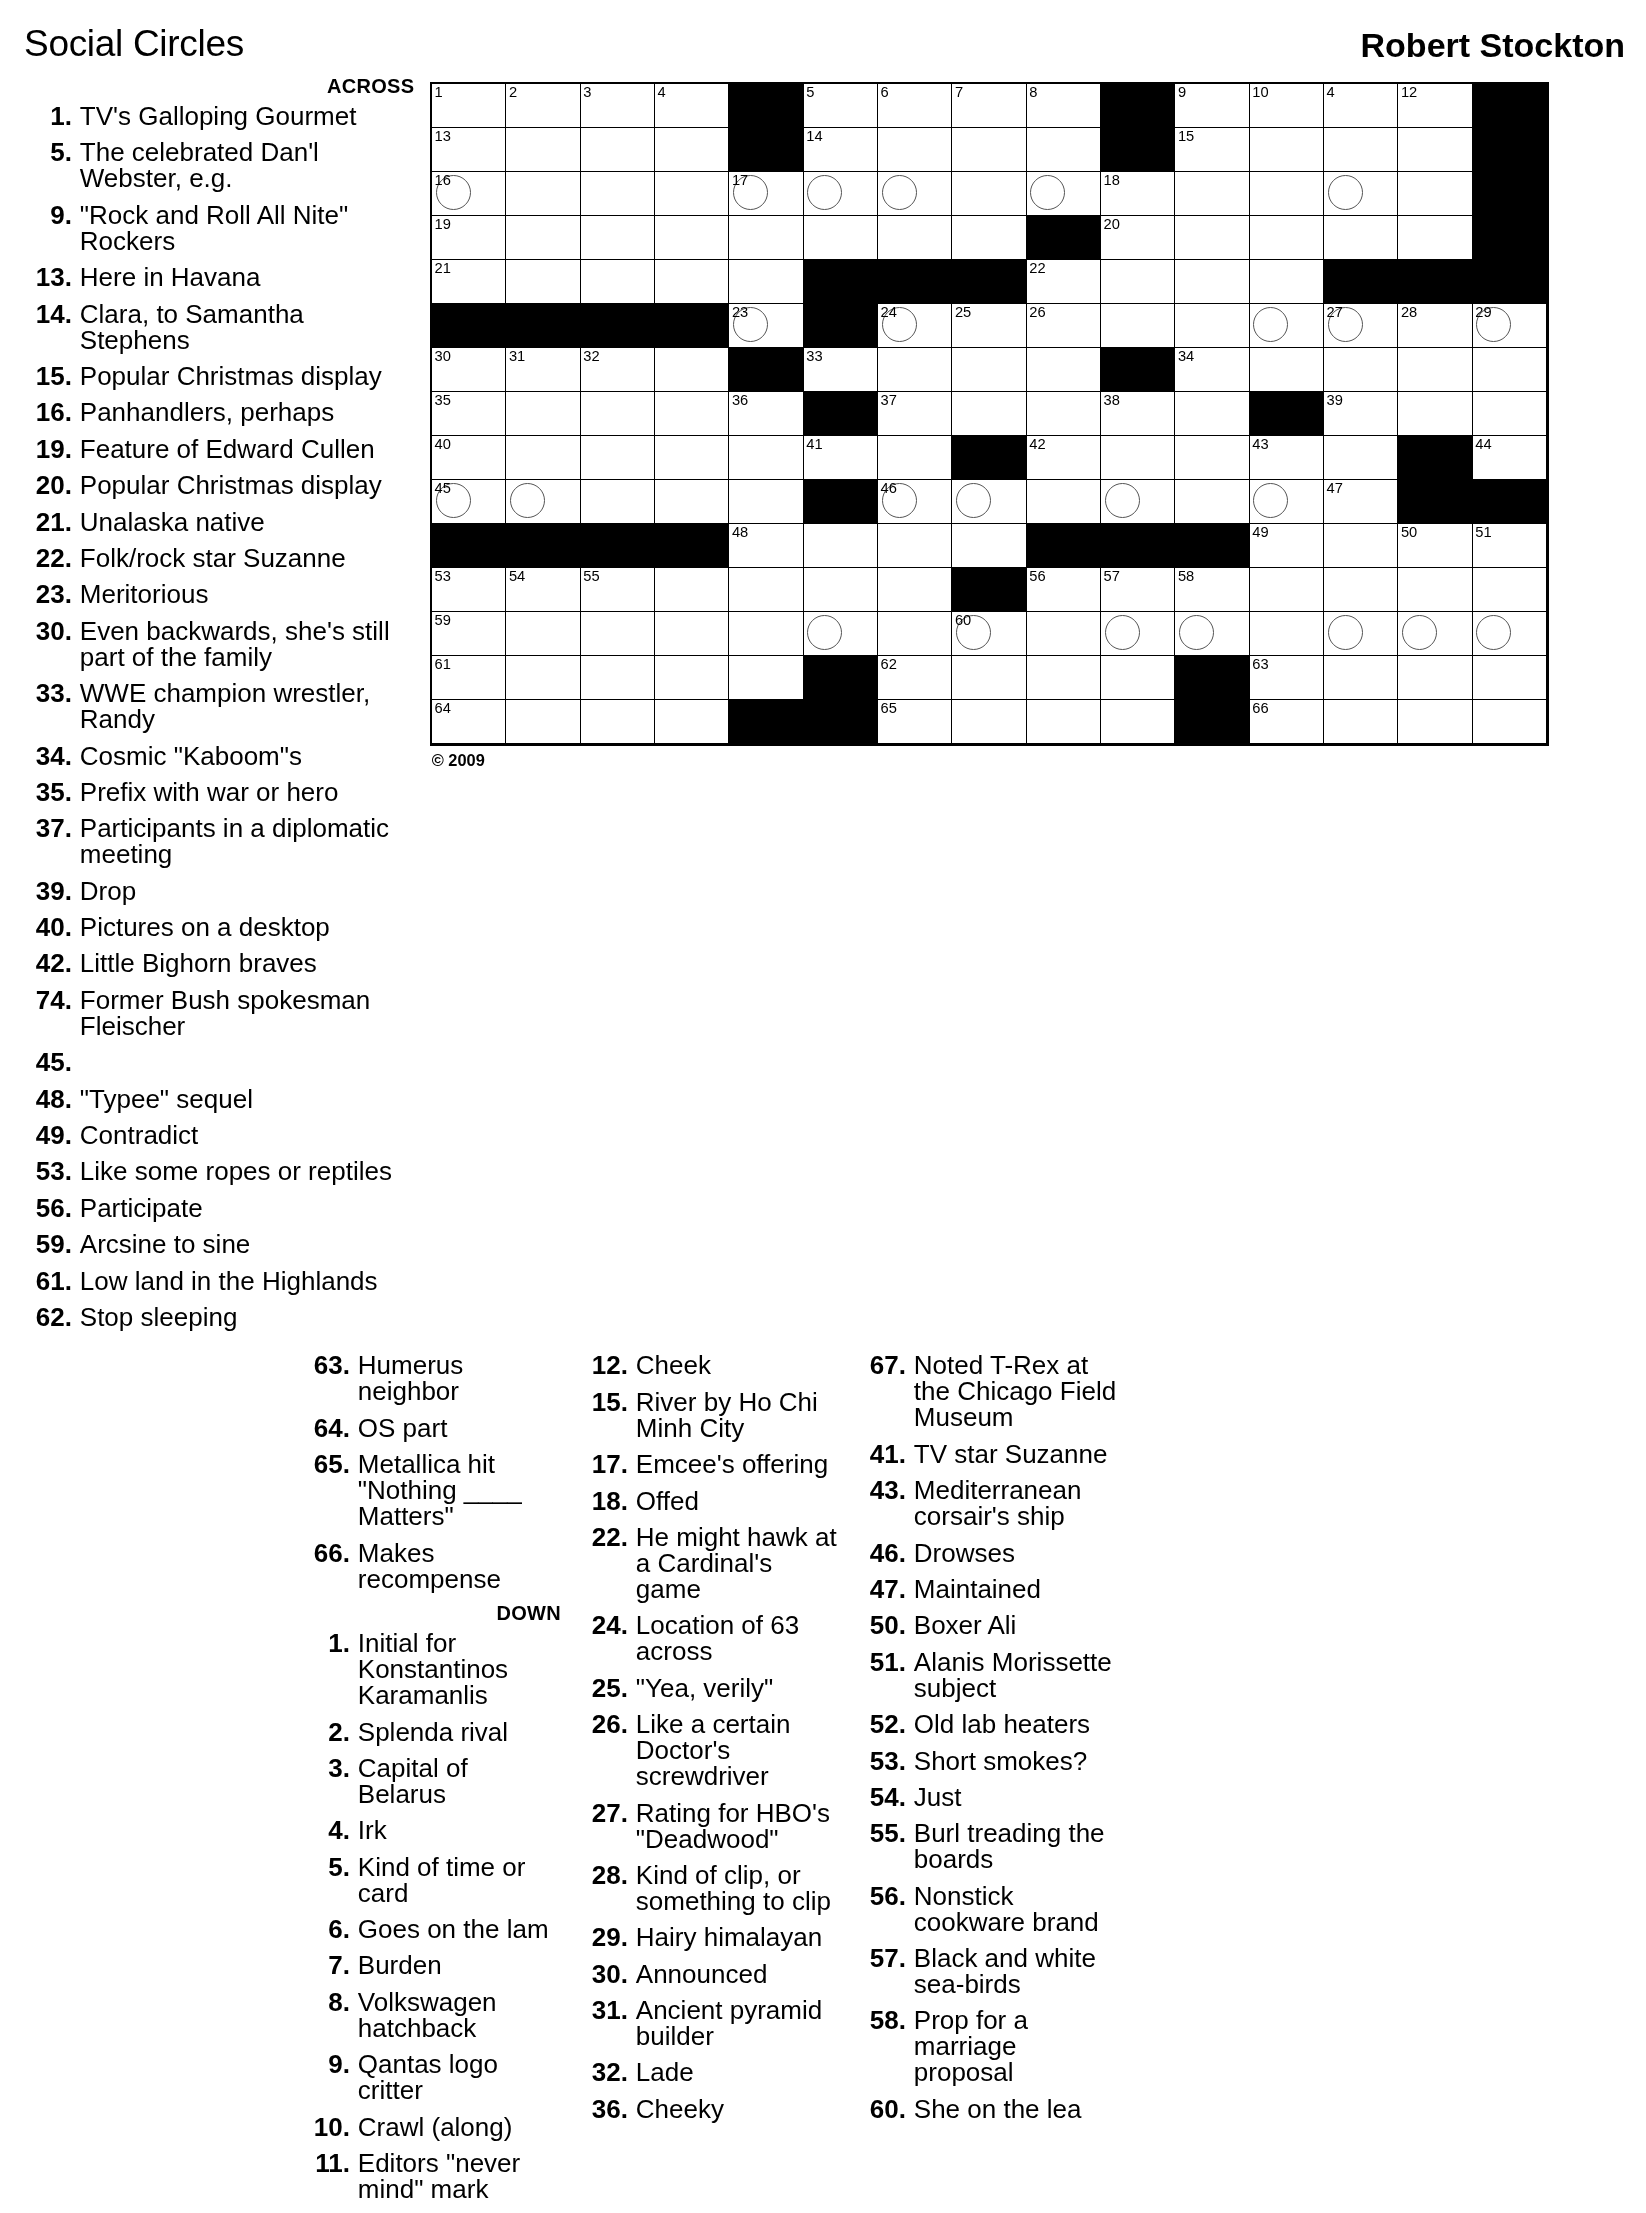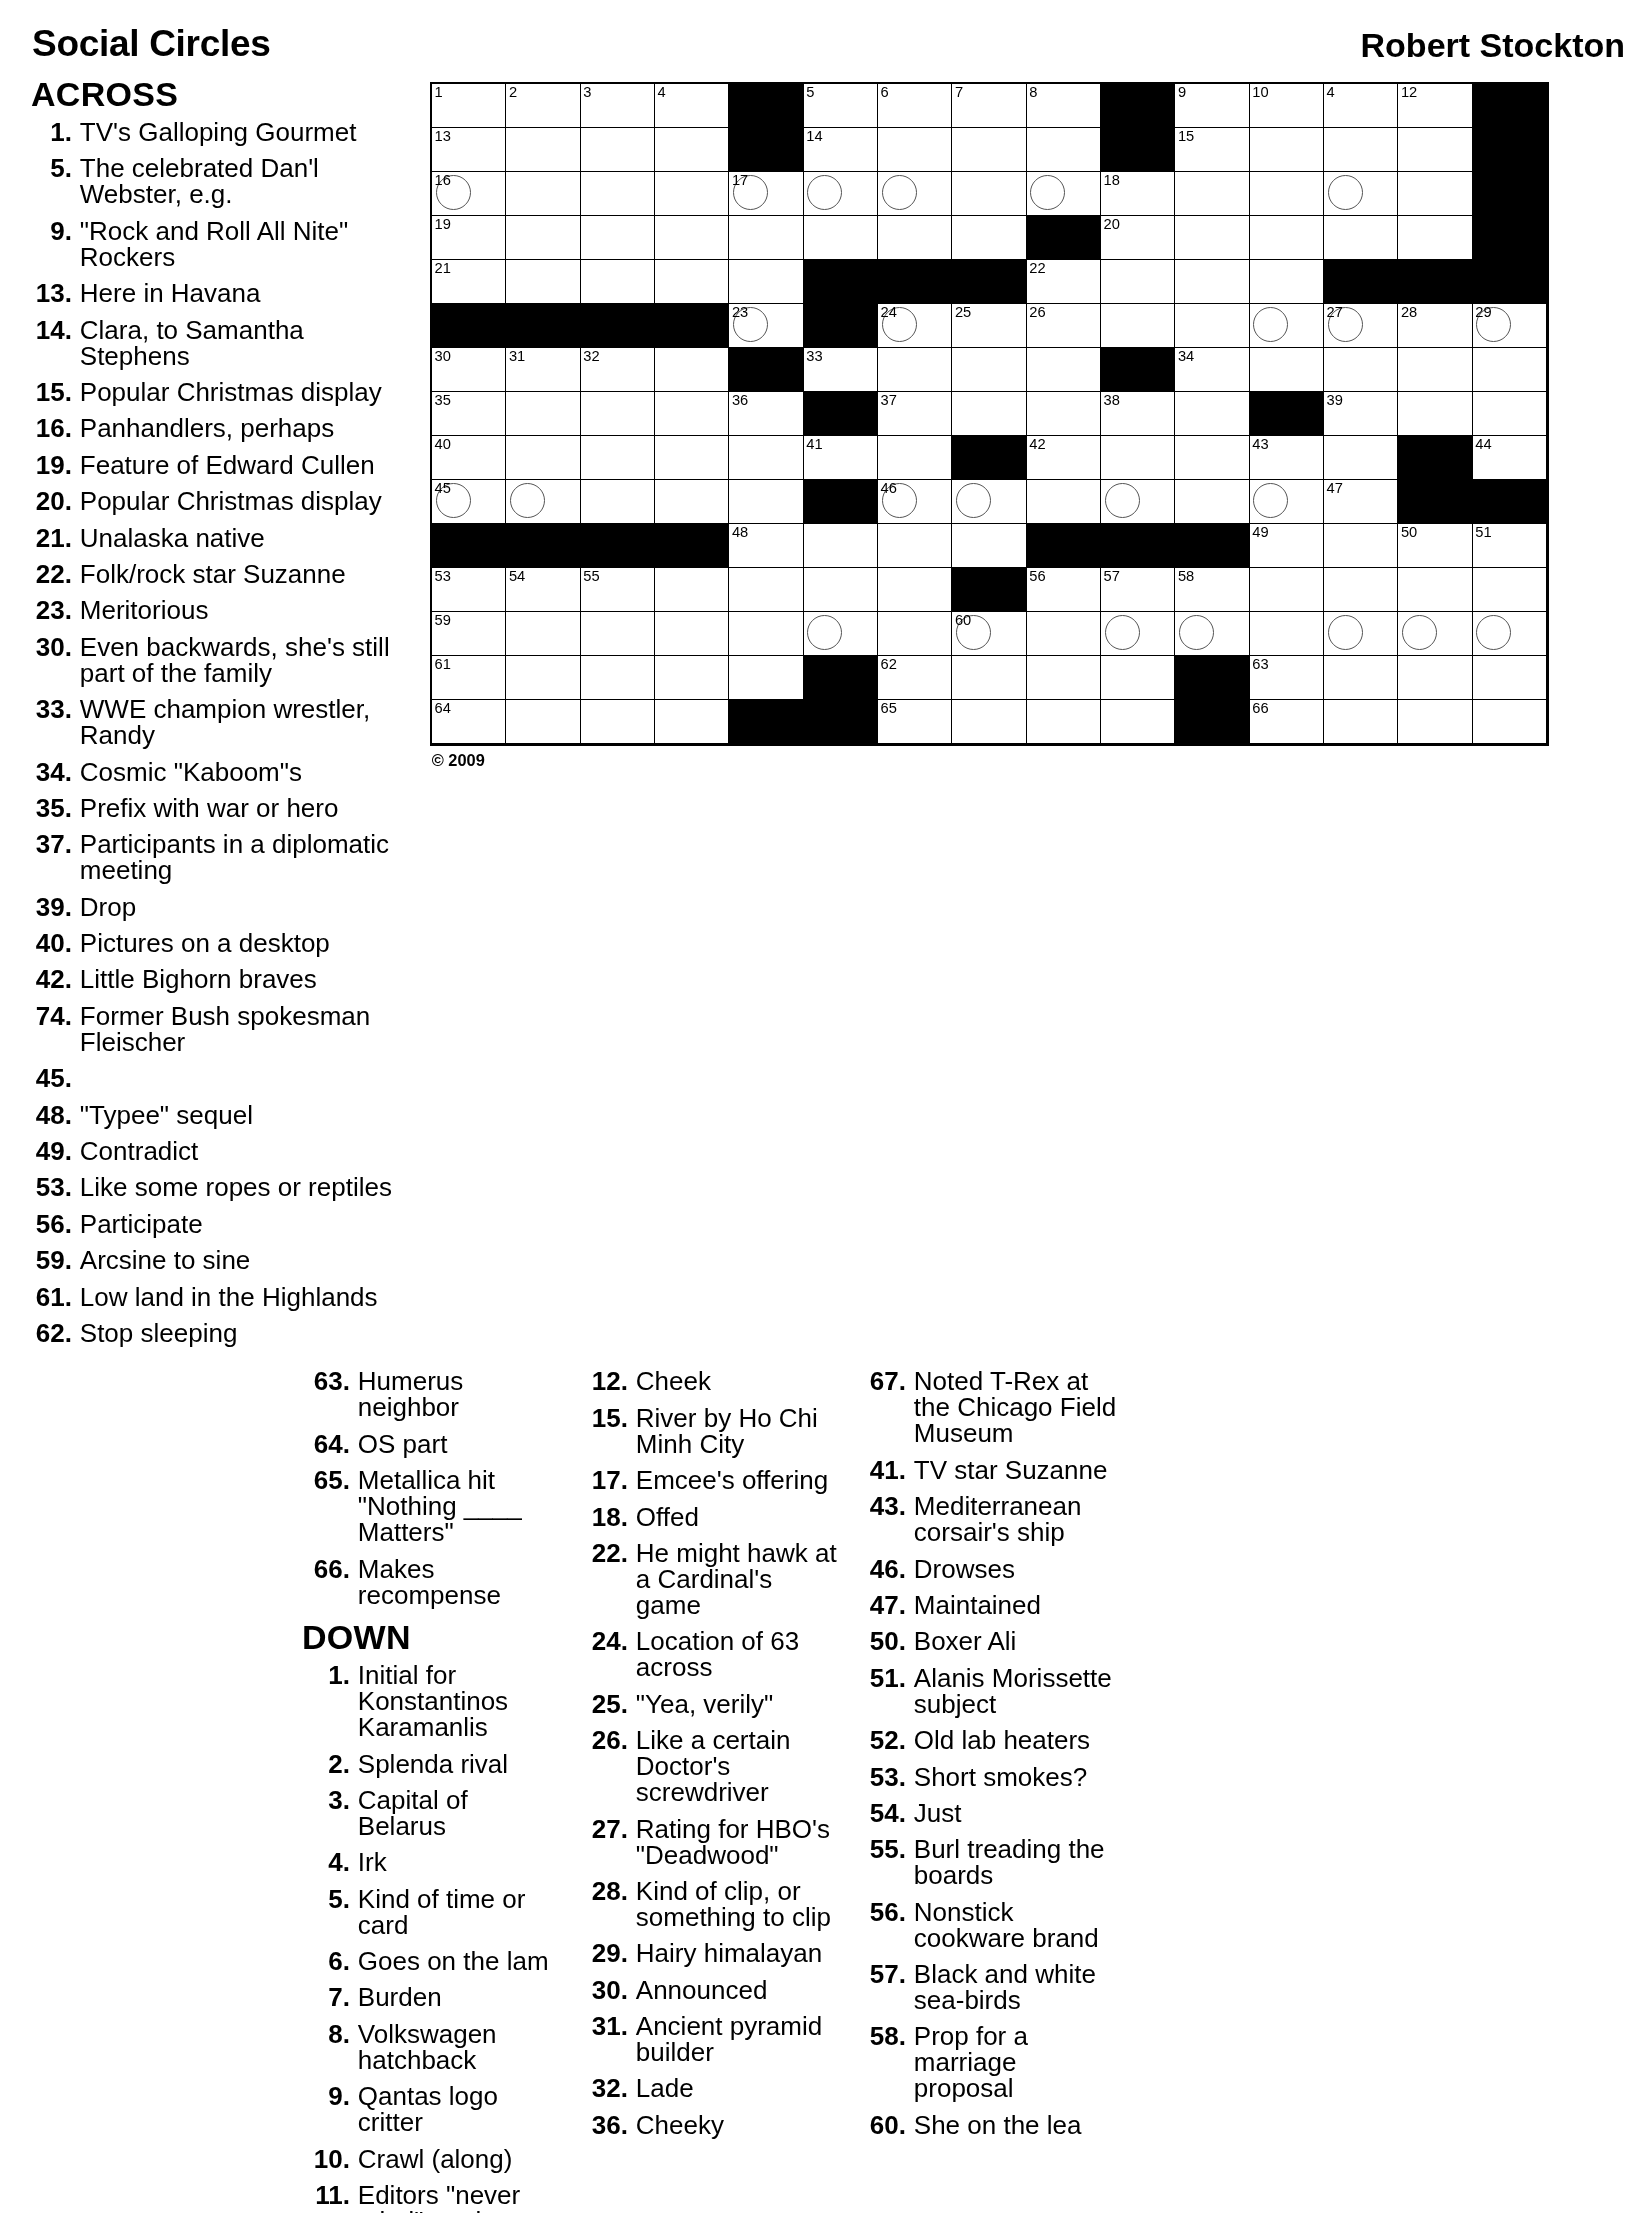--- a/index.html
+++ b/index.html
@@ -10,28 +10,28 @@
     color:#000;
     -webkit-font-smoothing:antialiased;
   }
   .page { position:relative; width:1646px; min-height:2214px; padding:0; box-sizing:border-box; }
 
   
   .header {
     display:flex; justify-content:space-between; align-items:flex-end;
     padding: 22.5px 21px 5.2px 24px;
   }
-  .puzzle-title { font-size:37px; font-weight:bold; letter-spacing:-0.3px;margin-left:8px; }
+  .puzzle-title { font-size:37px; font-weight:normal; letter-spacing:-0.3px; }
   .puzzle-author { font-size:34px; font-weight:bold; }
 
   
   .top-area { display:flex; align-items:flex-start; padding:0 21px 0 24px; }
 
   .across-col { width:406px; padding-right:15.6px; box-sizing:border-box; }
-  .section-heading { font-size:34px; font-weight:bold; margin:5.2px 0 5.2px 7px; letter-spacing:0.3px; }
+  .section-heading { font-size:20px; font-weight:bold; margin:5.2px 0 5.2px 7px; letter-spacing:0.3px;text-align:right; }
 
   ul.clues { list-style:none; margin:0; padding:0; }
   ul.clues li {
     display:flex;
     font-size:26px;
     line-height:1.0;
     margin-bottom:10.4px;
     align-items:flex-start;
   }
   ul.clues li .num {

